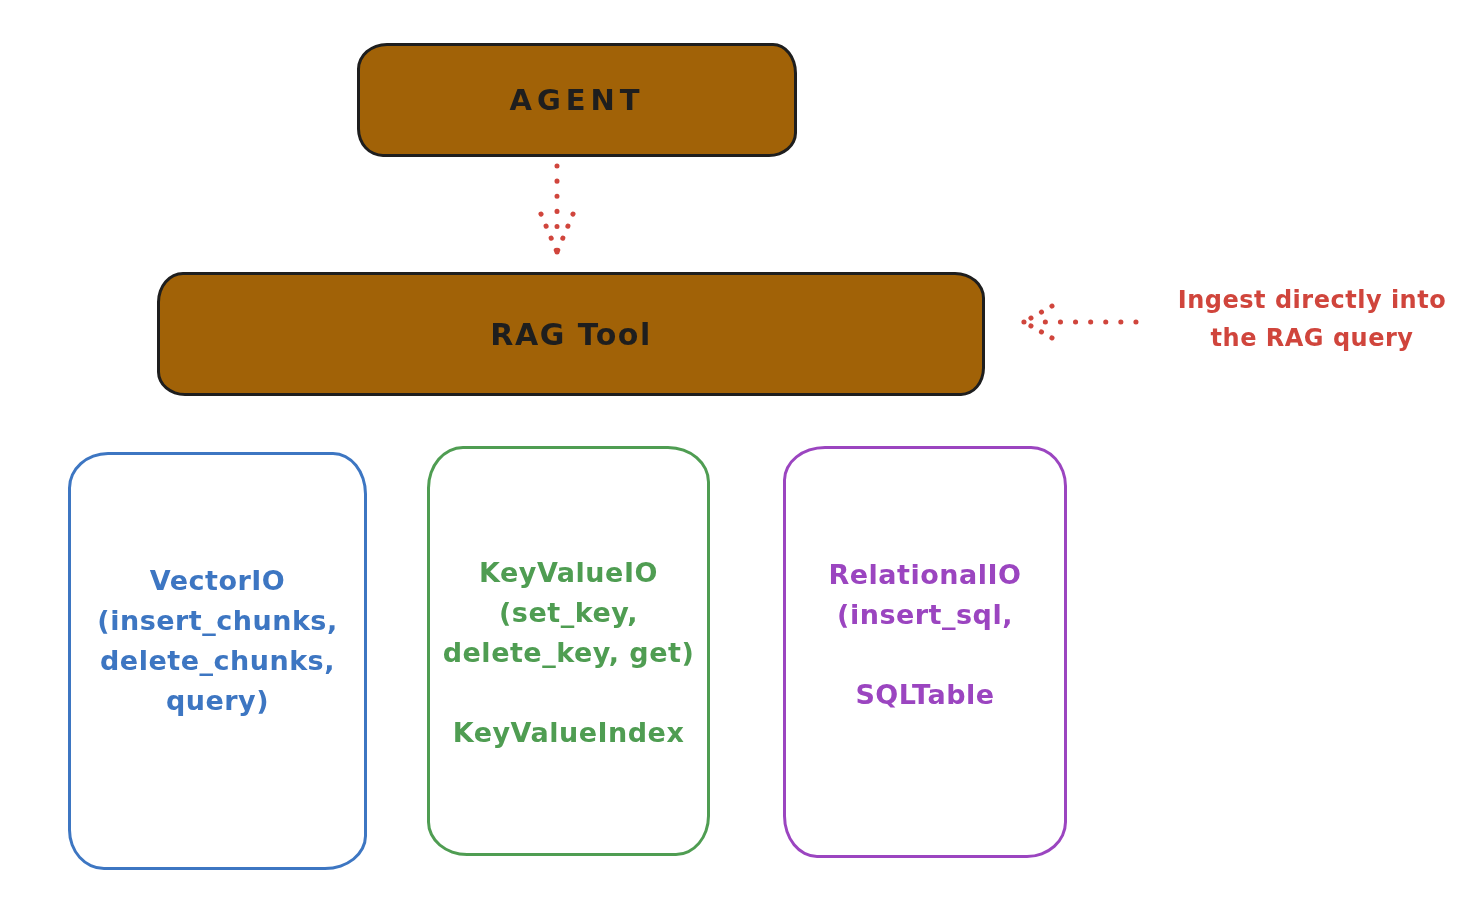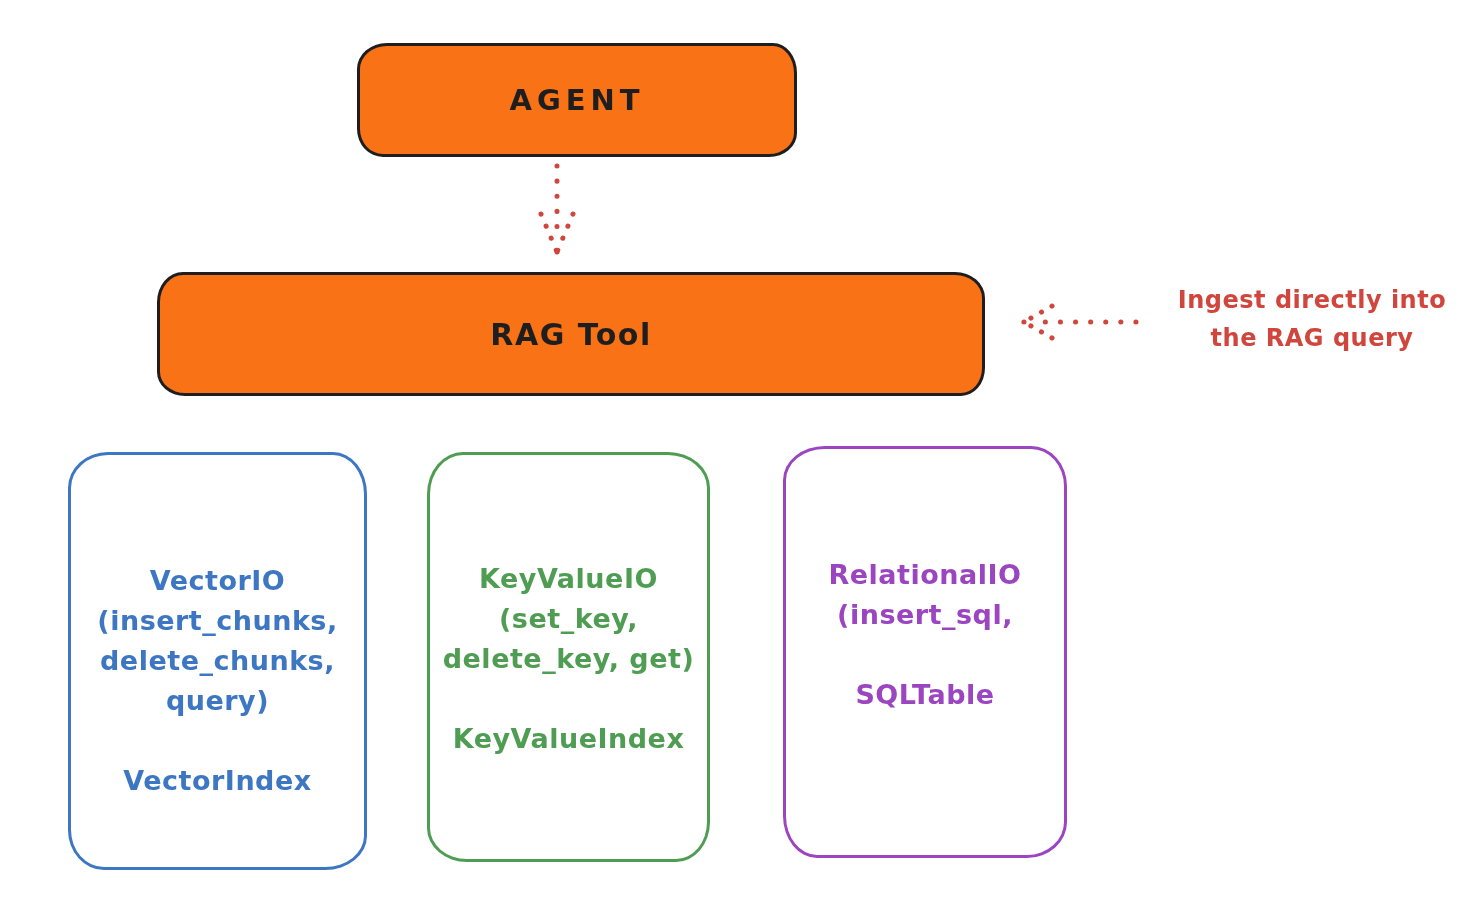--- a/index.html
+++ b/index.html
@@ -12,21 +12,21 @@
     width: 1484px;
     height: 910px;
     background: #ffffff;
     overflow: hidden;
     font-family: "DejaVu Sans", "Liberation Sans", sans-serif;
   }
   .node {
     position: absolute;
     box-sizing: border-box;
     border: 3.5px solid #1e1e1e;
-    background: #f97316;
+    background: #a16207;
     display: flex;
     align-items: center;
     justify-content: center;
     color: #1e1e1e;
   }
   .node-label {
     font-weight: 700;
     color: #1e1e1e;
   }
   .agent-box {
@@ -83,21 +83,20 @@
     left: 68px; top: 452px; width: 299px; height: 418px;
     border-color: #3d76c2; color: #3d76c2;
     border-radius: 40px 34px 42px 36px / 36px 42px 34px 40px;
     padding-top: 106px;
   }
   .io-green {
     left: 427px; top: 446px; width: 283px; height: 410px;
     border-color: #4f9d52; color: #4f9d52;
     border-radius: 36px 42px 34px 40px / 42px 36px 40px 34px;
     padding-top: 104px;
-    margin-top: 6px;
   }
   .io-purple {
     left: 783px; top: 446px; width: 284px; height: 412px;
     border-color: #9b45c0; color: #9b45c0;
     border-radius: 42px 36px 40px 34px / 34px 40px 36px 42px;
     padding-top: 106px;
   }
 </style>
 </head>
 <body>
@@ -135,21 +134,20 @@
     <div>the RAG query</div>
   </div>
 
   <div class="io-box io-blue">
     <div class="io-lines">
       <div class="io-line">VectorIO</div>
       <div class="io-line">(insert_chunks,</div>
       <div class="io-line">delete_chunks,</div>
       <div class="io-line">query)</div>
       <div class="io-gap"></div>
-      <div class="io-line">VectorIndex</div>
     </div>
   </div>
 
   <div class="io-box io-green">
     <div class="io-lines">
       <div class="io-line">KeyValueIO</div>
       <div class="io-line">(set_key,</div>
       <div class="io-line">delete_key, get)</div>
       <div class="io-gap"></div>
       <div class="io-line">KeyValueIndex</div>

